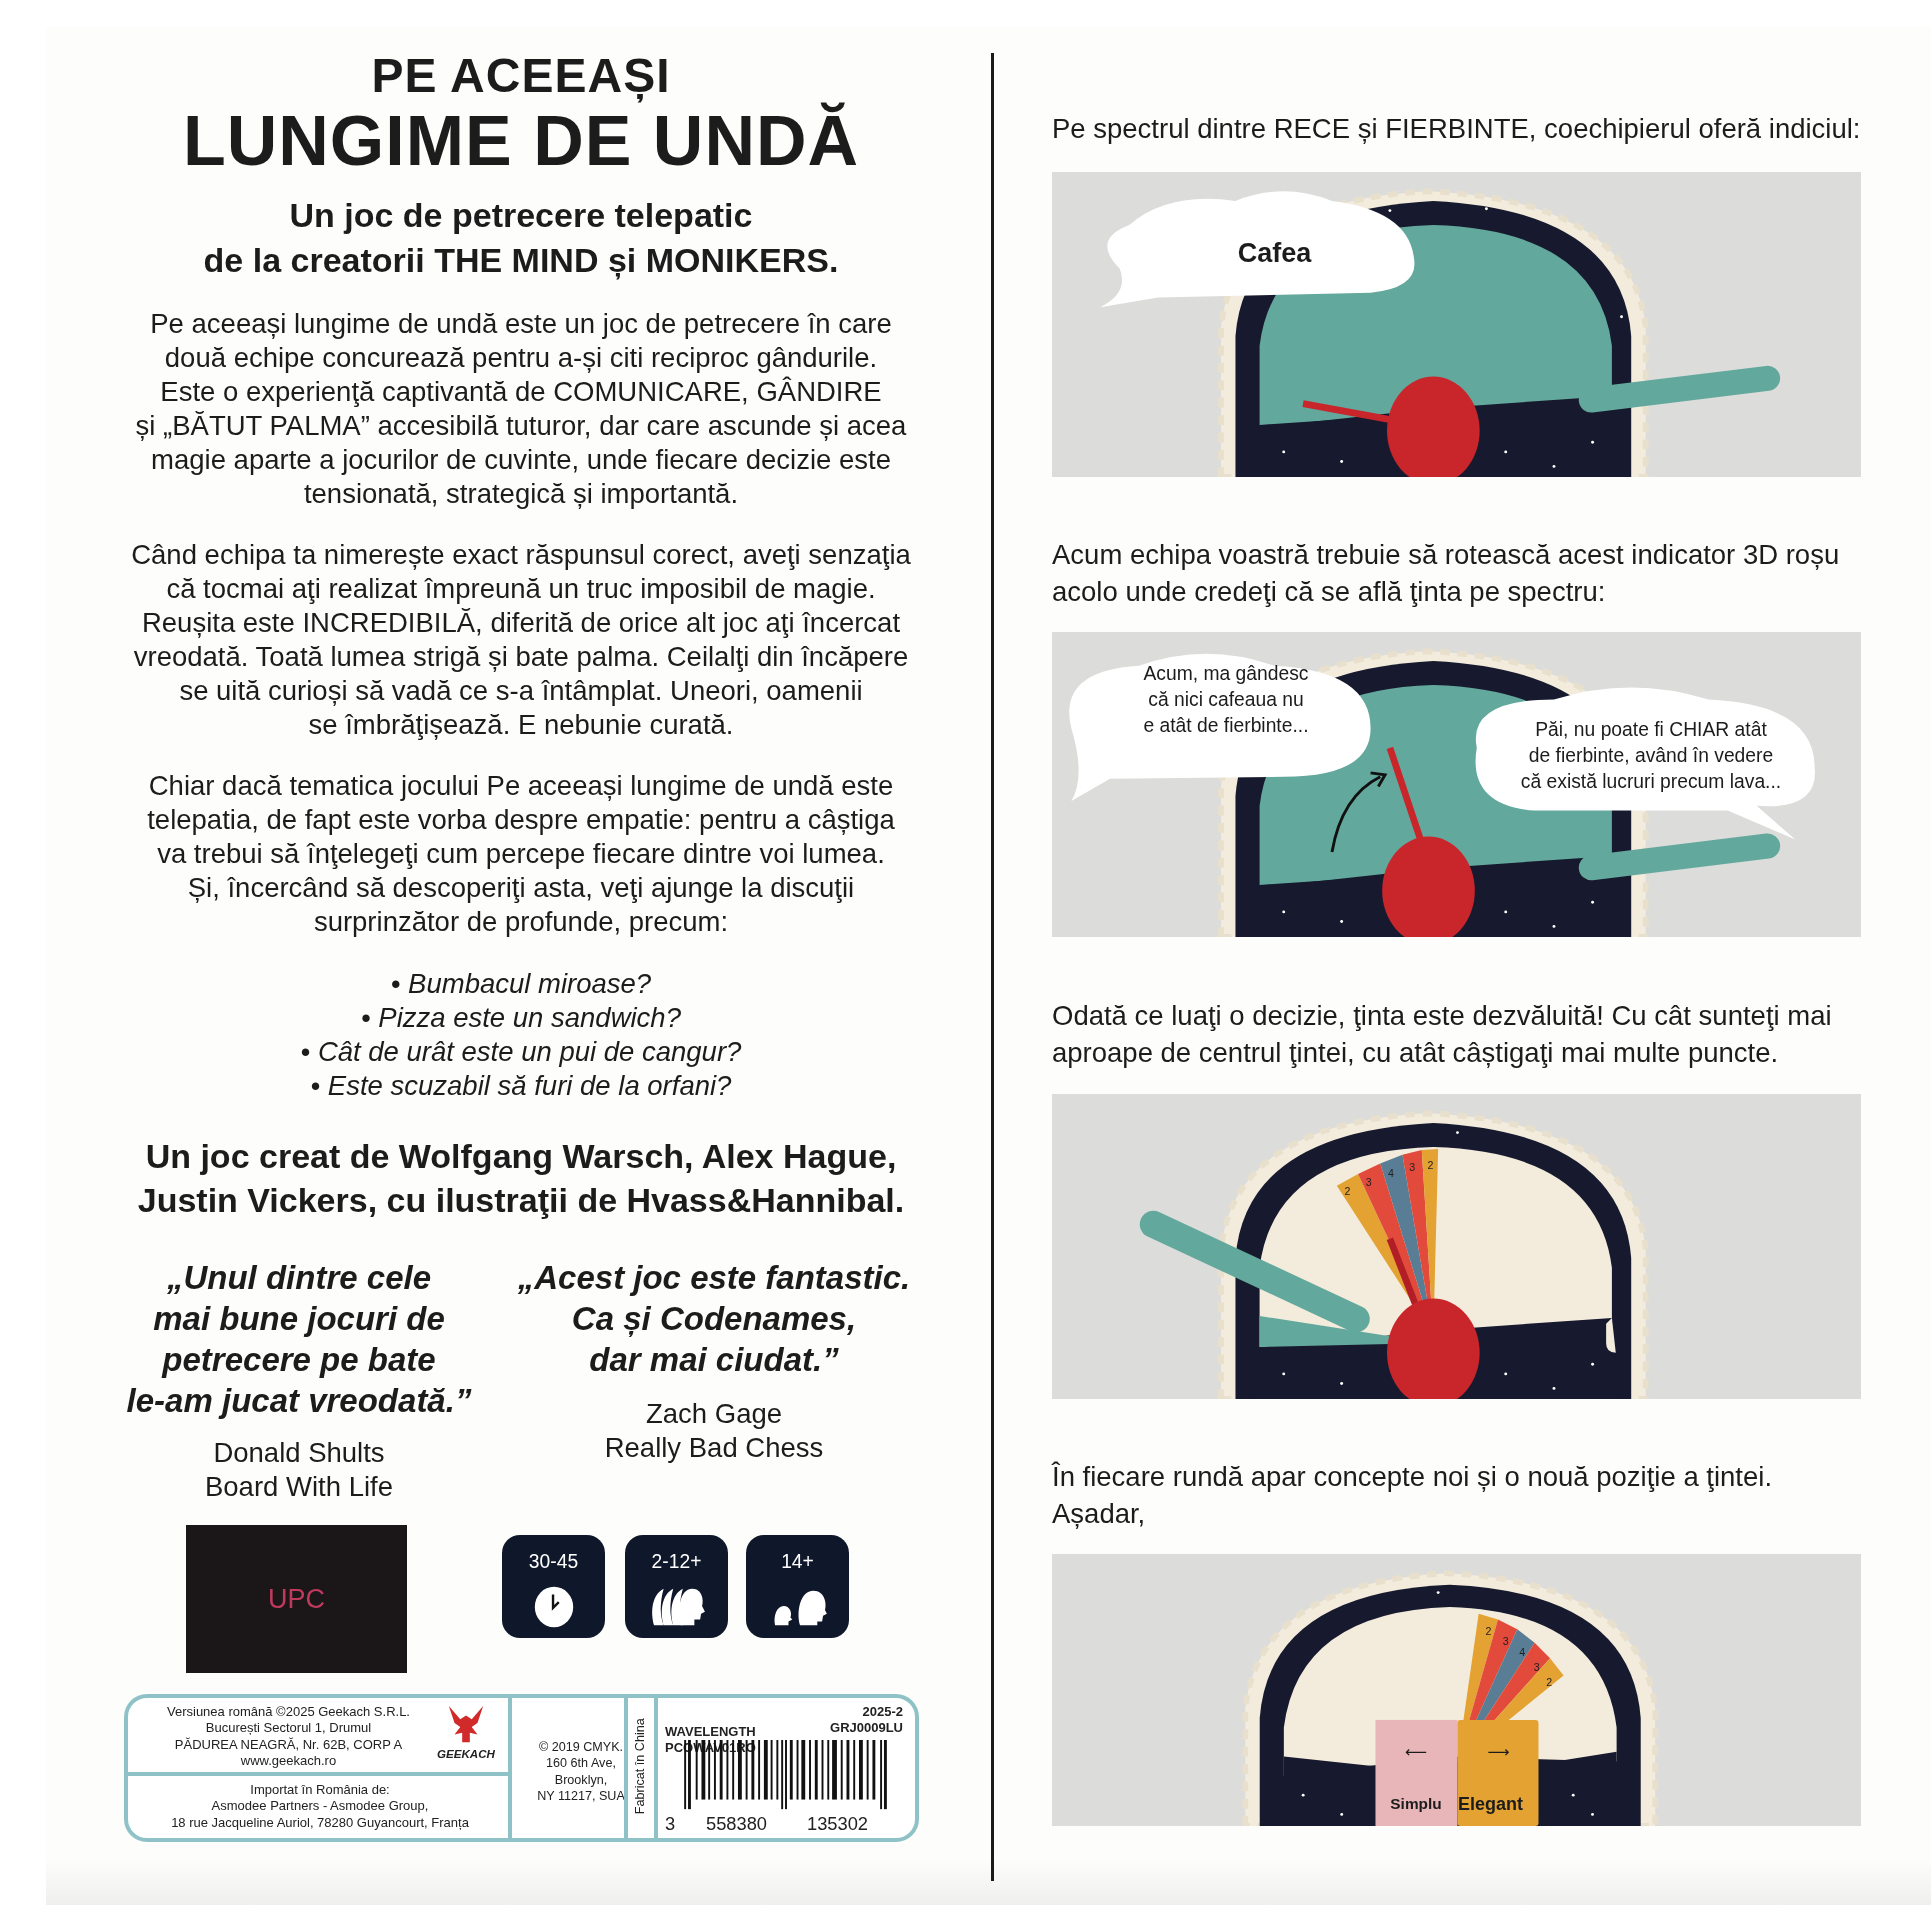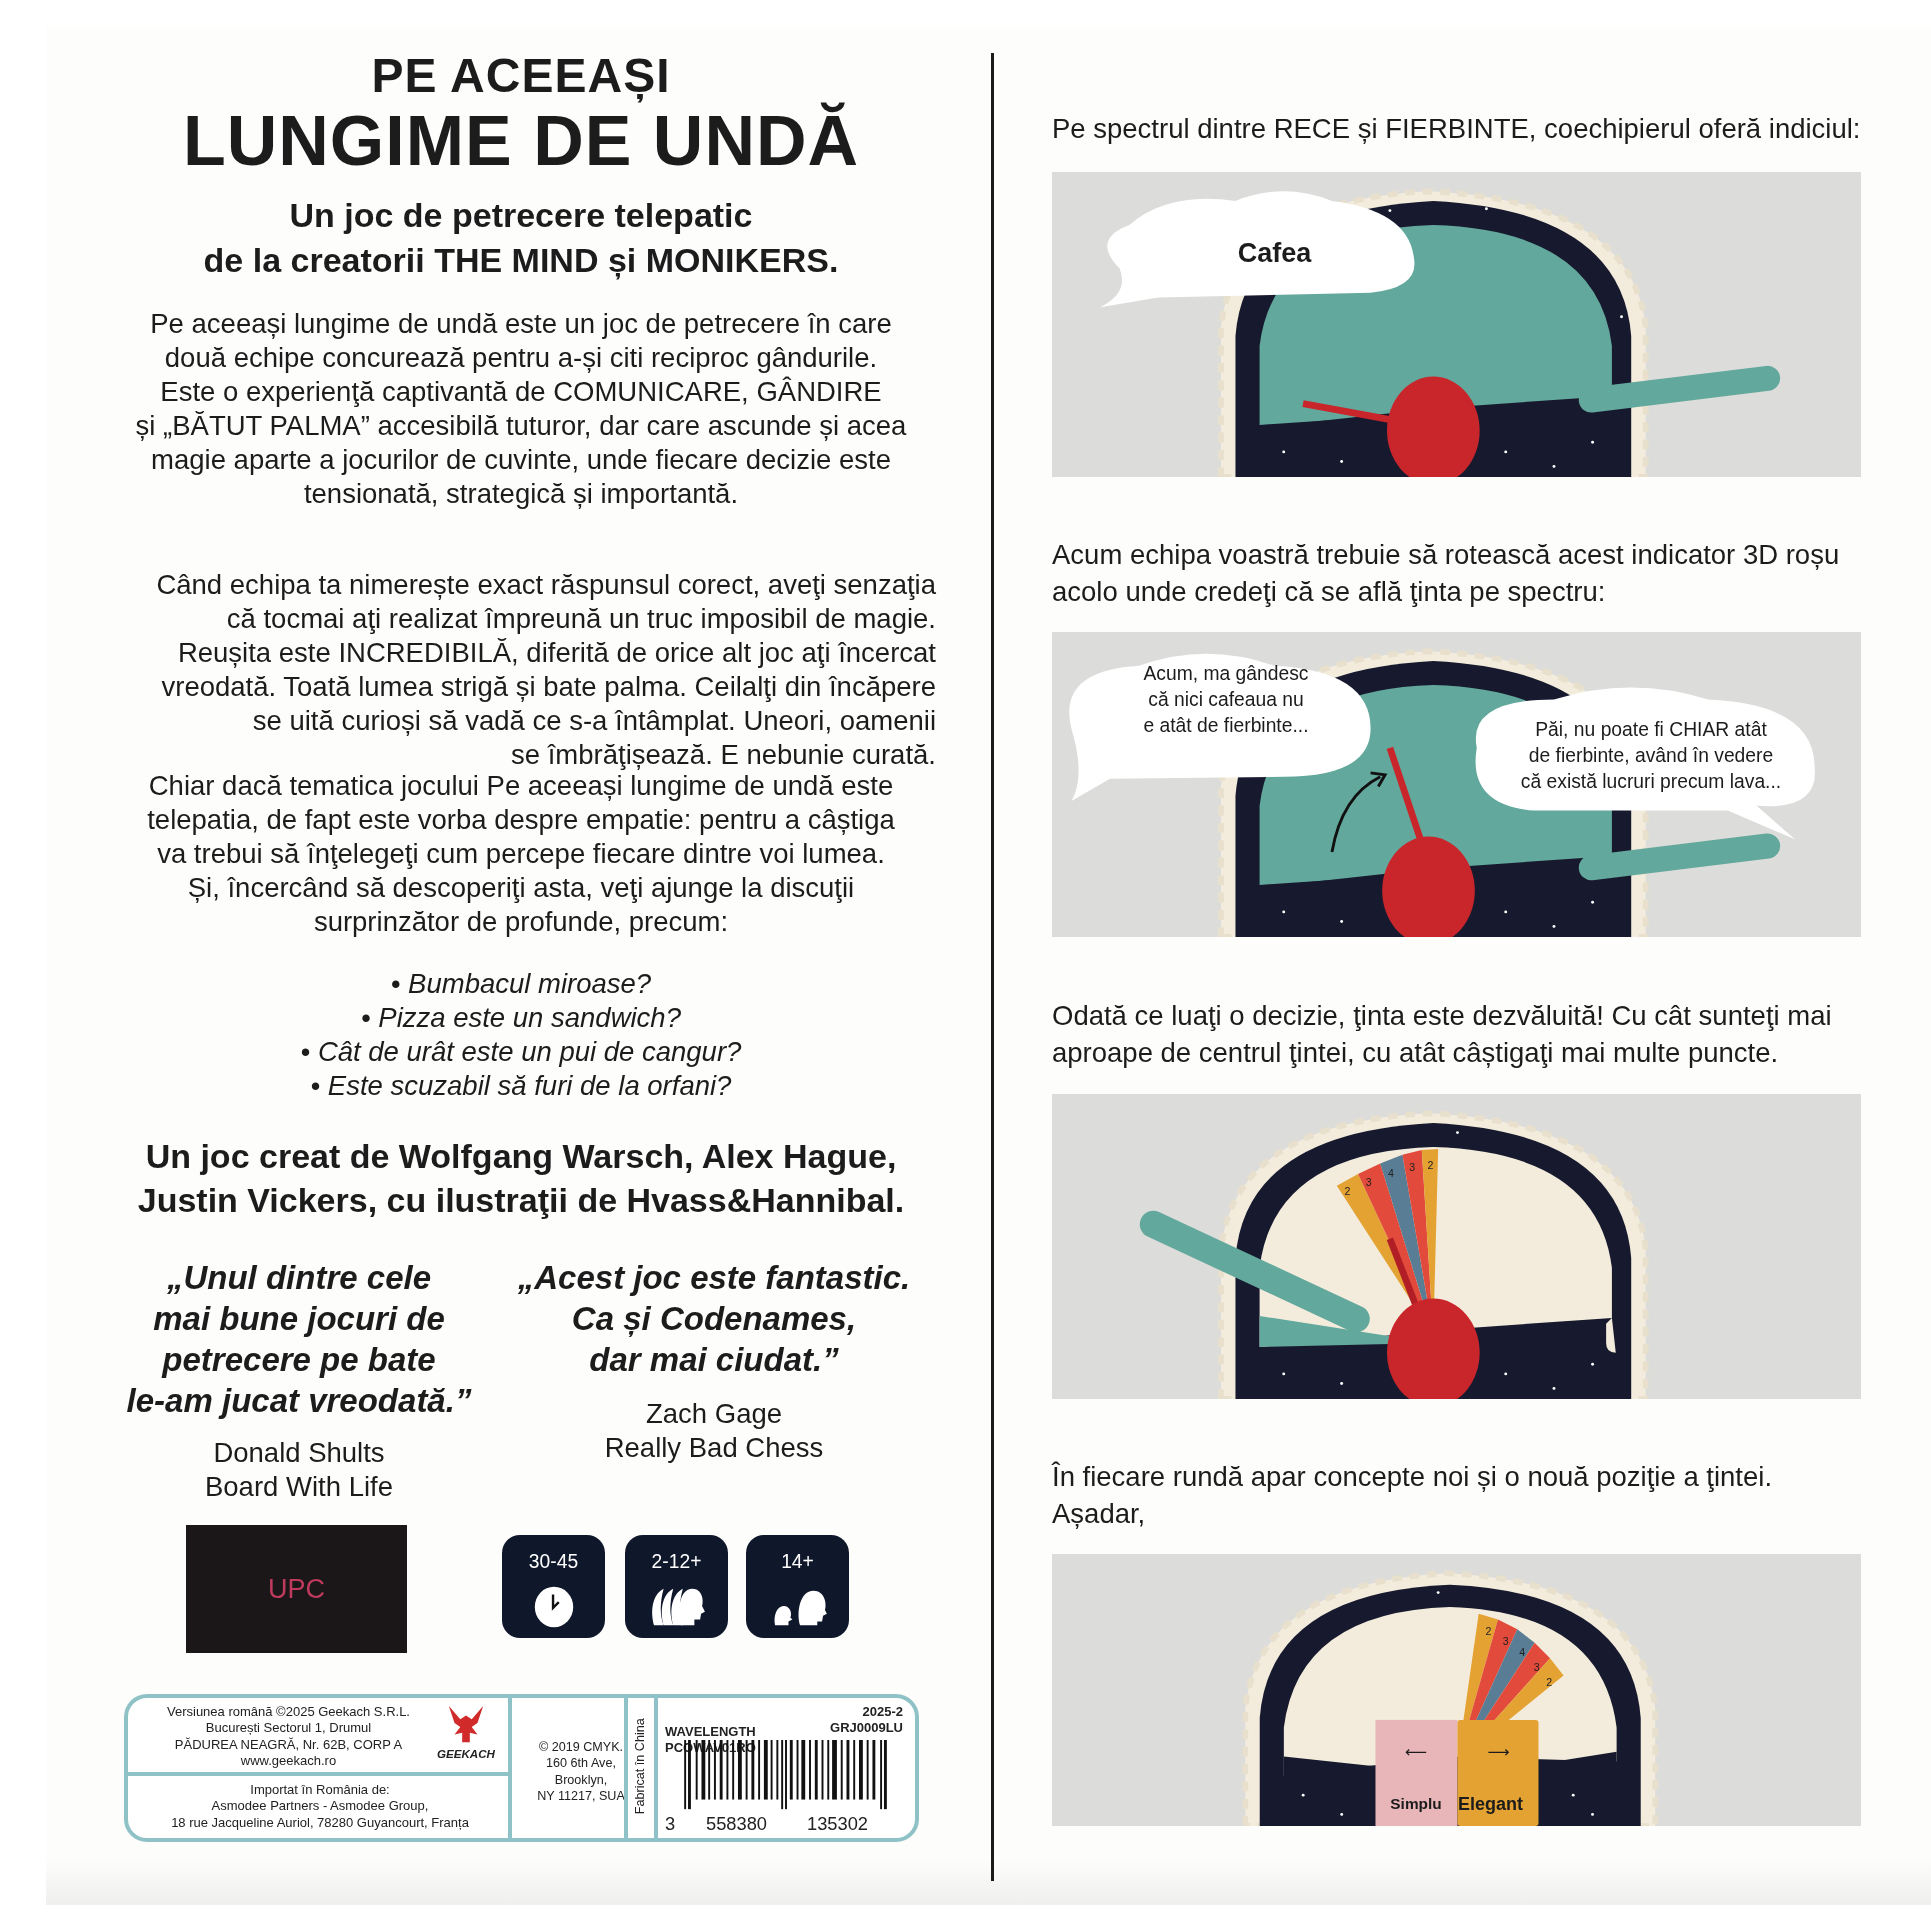--- a/index.html
+++ b/index.html
@@ -5,30 +5,30 @@
   html,body{margin:0;padding:0;}
   body{width:1931px;height:1931px;background:#ffffff;position:relative;overflow:hidden;font-family:"Liberation Sans","DejaVu Sans",sans-serif;color:#1c1c1c;}
   .page{position:absolute;left:46px;top:27px;width:1885px;height:1878px;background:#fdfdfc;}
   .page-fade{position:absolute;left:46px;top:1859px;width:1885px;height:46px;background:linear-gradient(#fdfdfc,#efefed);}
   .divider{position:absolute;left:991px;top:53px;width:2.9px;height:1828px;background:#1a1a1a;}
   .left{position:absolute;left:106px;top:0;width:830px;text-align:center;}
   .t1{position:absolute;left:0;width:830px;top:48px;font-size:48px;font-weight:bold;letter-spacing:1px;}
   .t2{position:absolute;left:0;width:830px;top:101px;font-size:70px;font-weight:bold;letter-spacing:1px;}
   .sub{position:absolute;left:0;width:830px;top:193px;font-size:34px;font-weight:bold;line-height:45px;}
   .para{position:absolute;left:0;width:830px;font-size:27.5px;line-height:34px;}
-  .p1{top:307px;} .p2{top:568px;text-align:right;} .p3{top:769px;}
+  .p1{top:307px;} .p2{top:538px;} .p3{top:769px;}
   .bullets{position:absolute;left:0;width:830px;top:967px;font-size:27.5px;line-height:34px;font-style:italic;}
   .credits{position:absolute;left:0;width:830px;top:1134px;font-size:34px;font-weight:bold;line-height:44px;}
   .quote{position:absolute;font-size:33px;font-weight:bold;font-style:italic;line-height:41px;text-align:center;}
   .q1{left:0;width:386px;top:1257px;}
   .q2{left:386px;width:444px;top:1257px;}
   .author{position:absolute;font-size:27.5px;line-height:34px;text-align:center;}
   .a1{left:0;width:386px;top:1436px;}
   .a2{left:386px;width:444px;top:1397px;}
-  .upc{position:absolute;left:186px;top:1525px;width:221px;height:128px;background:#1b1718;color:#c03a5e;font-size:27px;display:flex;align-items:center;justify-content:center;}
+  .upc{position:absolute;left:186px;top:1525px;width:221px;height:148px;background:#1b1718;color:#c03a5e;font-size:27px;display:flex;align-items:center;justify-content:center;}
   .badge{position:absolute;top:1535px;width:103px;height:103px;background:#0f172a;border-radius:18px;color:#fff;text-align:center;}
   .badge .lbl{position:absolute;top:16.4px;left:0;width:100%;font-size:19.3px;}
   .badge svg{position:absolute;left:25px;top:48px;}
   .b1{left:502px;} .b2{left:625px;} .b3{left:746px;}
   .infobox{position:absolute;left:124px;top:1694px;width:795px;height:148px;border:4.8px solid #8fc2c6;border-radius:23px;background:#fff;box-sizing:border-box;overflow:hidden;font-size:13px;line-height:16.4px;color:#222;}
   .ib-cell{position:absolute;box-sizing:border-box;text-align:center;}
   .vline{position:absolute;top:0;width:3.9px;height:100%;background:#8fc2c6;}
   .hline{position:absolute;left:0;height:3.9px;background:#8fc2c6;}
   .right{position:absolute;left:1052px;top:0;width:811px;}
   .rtext{position:absolute;left:0;width:811px;font-size:27.5px;line-height:37px;}

